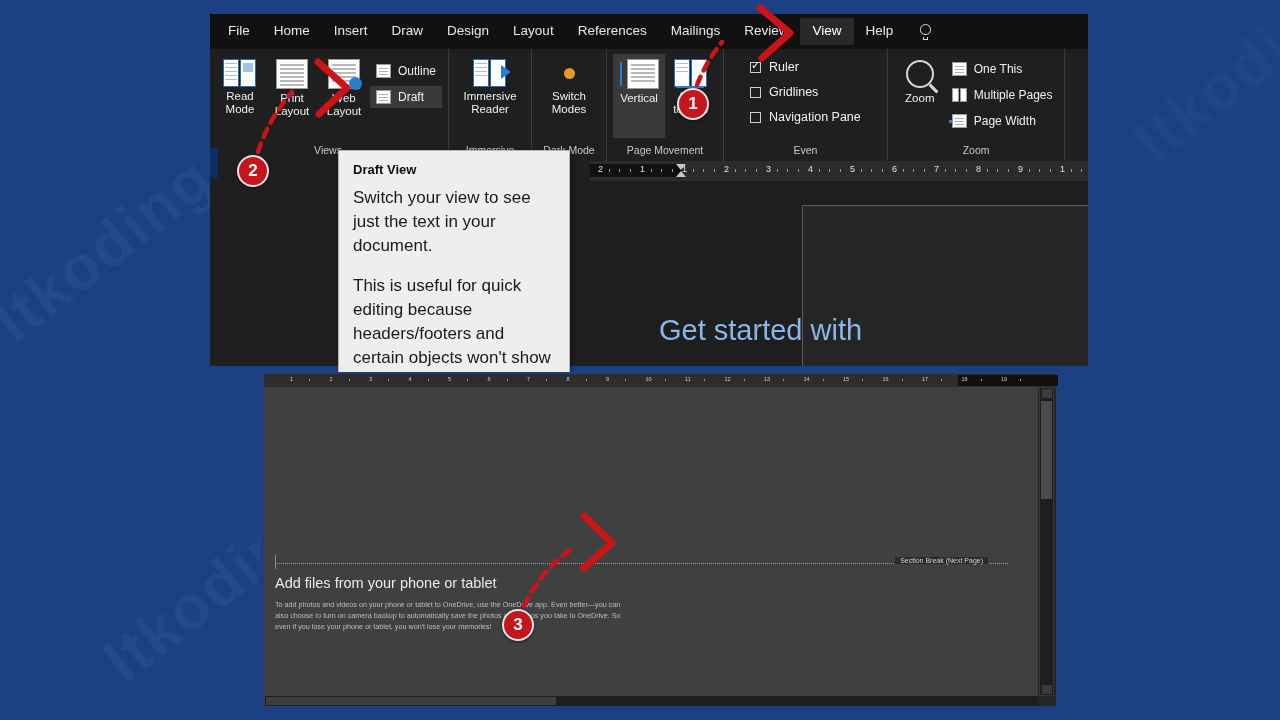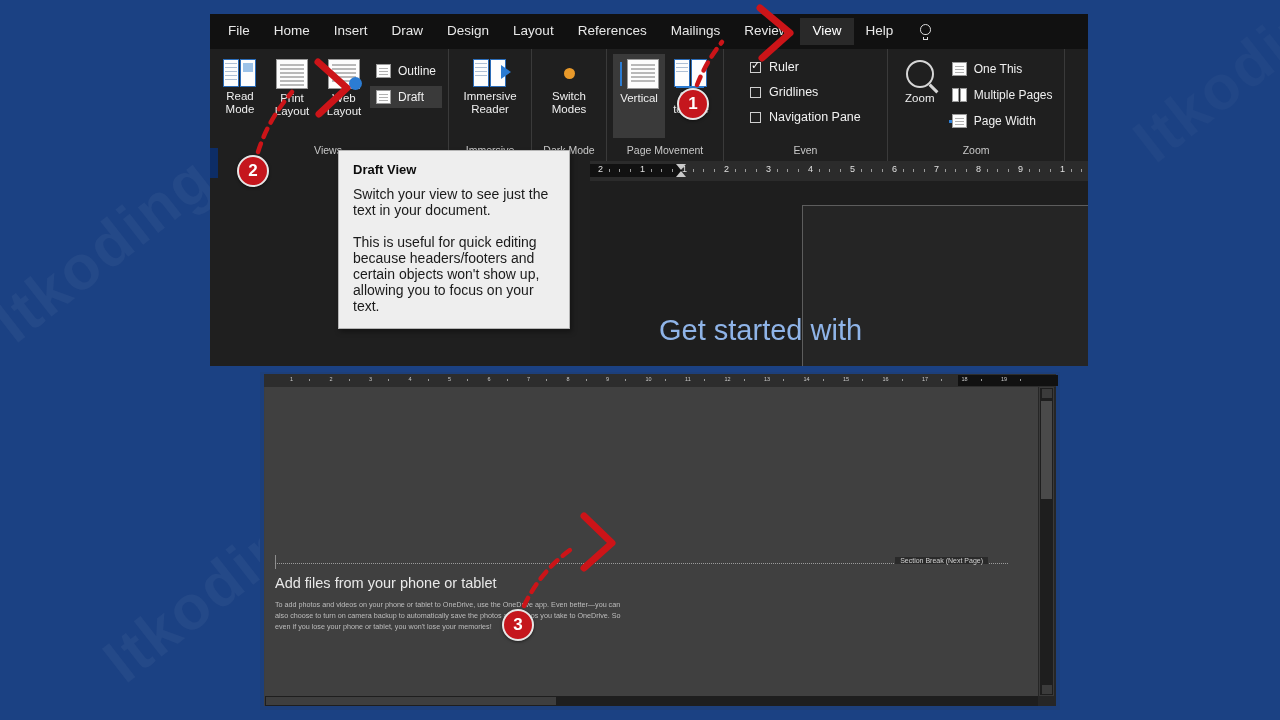--- a/index.html
+++ b/index.html
@@ -91,21 +91,21 @@
   .onehun .num { position: absolute; left: 2px; bottom: 1px; font-size: 7px; background: #2b7cd3; color: #fff; padding: 0 2px; }
 
   
   #tooltip {
     position: absolute; left: 338px; top: 150px; width: 232px;
     background: #eeeeee; border: 1px solid #b5b5b5;
     padding: 11px 14px 14px 14px; color: #1a1a1a;
     box-shadow: 2px 3px 5px rgba(0,0,0,0.35);
   }
   #tooltip .tt-title { font-weight: bold; font-size: 13px; margin-bottom: 9px; color: #0d0d0d; }
-  #tooltip .tt-p { font-size: 14px; line-height: 16px; }
+  #tooltip .tt-p { font-size: 17px; line-height: 24px; }
   #tooltip .tt-p + .tt-p { margin-top: 16px; }
 
   
   #top-ruler {
     position: absolute; left: 380px; top: 147px; width: 498px; height: 20px;
     background: #2b2b2b; overflow: hidden;
   }
   .ruler-strip { position: relative; height: 13px; margin-top: 3px; }
   .ruler-mark { position: absolute; font-size: 9px; color: #e0e0e0; top: 0px; }
   .ruler-tick { position: absolute; top: 5px; width: 1px; height: 3px; background: #9a9a9a; }

